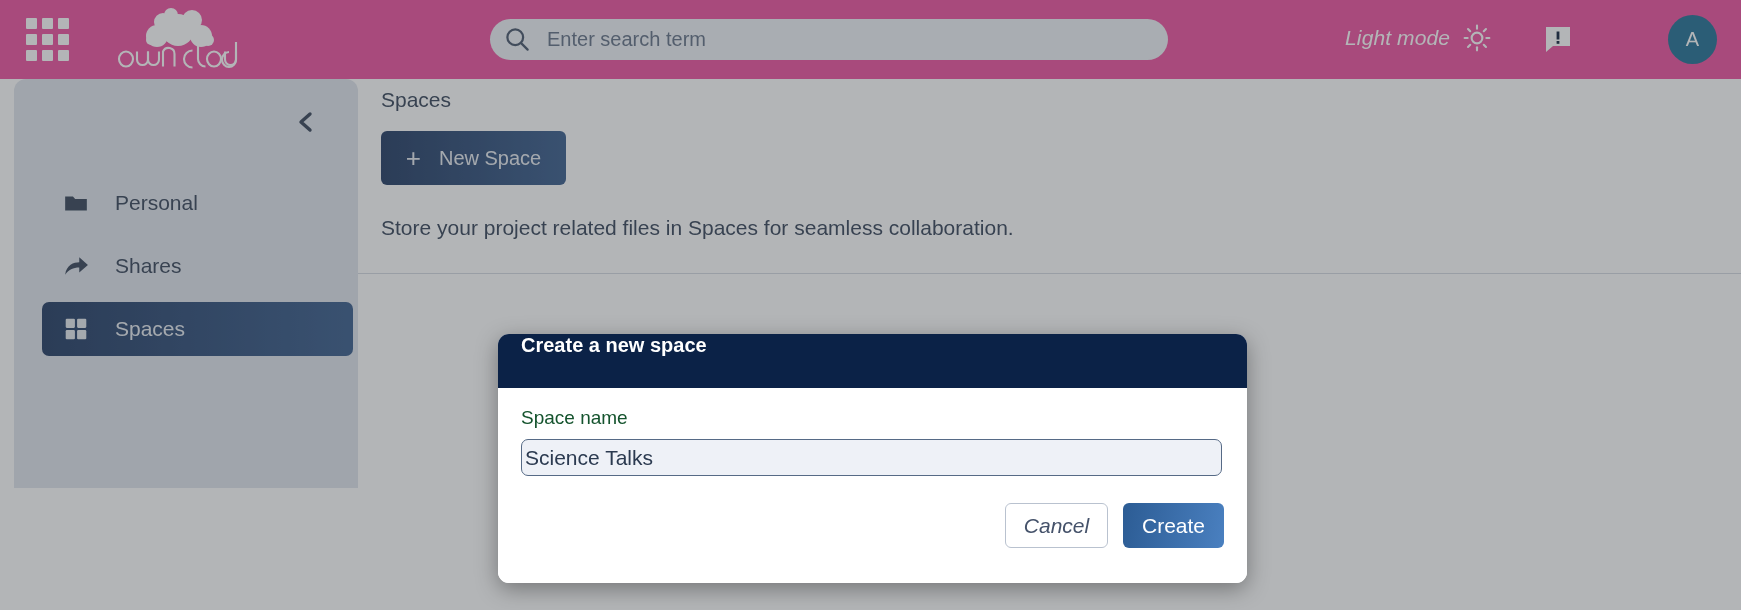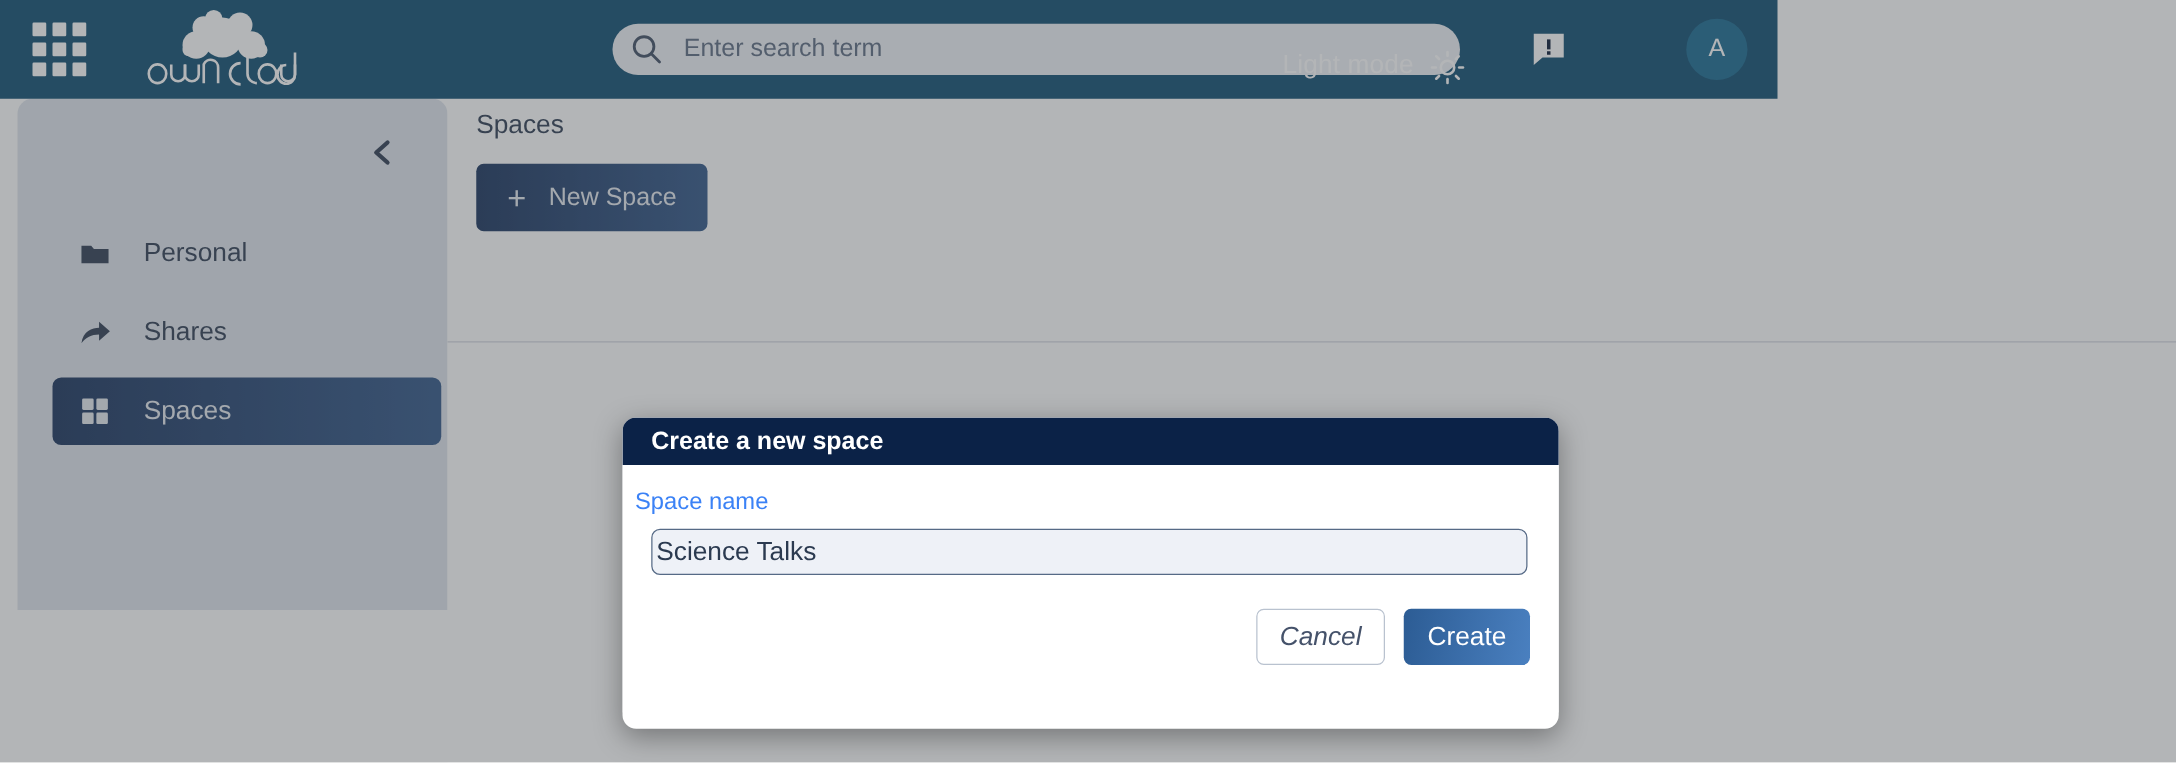--- a/index.html
+++ b/index.html
@@ -16,23 +16,23 @@
     position: relative;
     width: 1741px;
     height: 610px;
     background: #ffffff;
   }
 
   
   .topbar {
     position: absolute;
     top: 0; left: 0;
-    width: 1422px;
+    width: 1741px;
     height: 79px;
-    background: #0c4a6e;
+    background: #ec4899;
     display: flex;
     align-items: center;
     z-index: 5;
   }
 
   .app-grid {
     position: absolute;
     left: 26px;
     top: 18px;
     width: 44px;
@@ -85,25 +85,26 @@
     font-size: 20px;
     color: #2b3a50;
     width: 600px;
     height: 30px;
   }
   .search-input::placeholder { color: #5b6a80; opacity: 1; }
 
   .lightmode {
     position: absolute;
     right: 250px;
-    top: 40px;
-    display: flex;
-    align-items: flex-start;
+    top: 24px;
+    display: flex;
+    align-items: center;
     gap: 13px;
     cursor: pointer;
+    font-style: italic;
   }
   .lightmode-label {
     color: #ffffff;
     font-size: 21px;
     letter-spacing: .1px;
     white-space: nowrap;
   }
   .sun-icon { width: 28px; height: 28px; display: block; }
 
   .notif-btn {
@@ -255,42 +256,41 @@
     top: 334px;
     width: 749px;
     height: 249px;
     border-radius: 11px;
     overflow: hidden;
     background: #ffffff;
     box-shadow: 0 6px 22px rgba(0,0,0,.35);
     z-index: 30;
   }
   .modal-header {
-    height: 38px;
+    height: 54px;
     background: #0b2247;
     display: flex;
-    align-items: center;
     padding-left: 23px;
   }
   .modal-title {
     color: #ffffff;
     font-size: 20px;
     font-weight: bold;
   }
   .modal-body {
     position: relative;
     height: 198px;
     background: #ffffff;
     padding: 0 23px;
   }
   .field-label {
     position: absolute;
-    left: 10px; top: 19px;
+    left: 23px; top: 19px;
     font-size: 19px;
-    color: #3b82f6;
+    color: #14532d;
   }
   .field-input {
     position: absolute;
     left: 23px; top: 51px;
     width: 701px;
     height: 37px;
     border: 1px solid #566a86;
     border-radius: 7px;
     background: #eef1f7;
     font-family: "Liberation Sans", sans-serif;
@@ -458,20 +458,21 @@
     </div>
 
     <div class="main">
       <div class="page-title">Spaces</div>
 
       <button class="new-space-btn">
         <span class="plus-icon">+</span>
         <span>New Space</span>
       </button>
 
+      <div class="hint-text">Store your project related files in Spaces for seamless collaboration.</div>
 
       <div class="divider"></div>
 
     </div>
   </div>
 
   <div class="scrim"></div>
 
   <div class="modal">
     <div class="modal-header">

